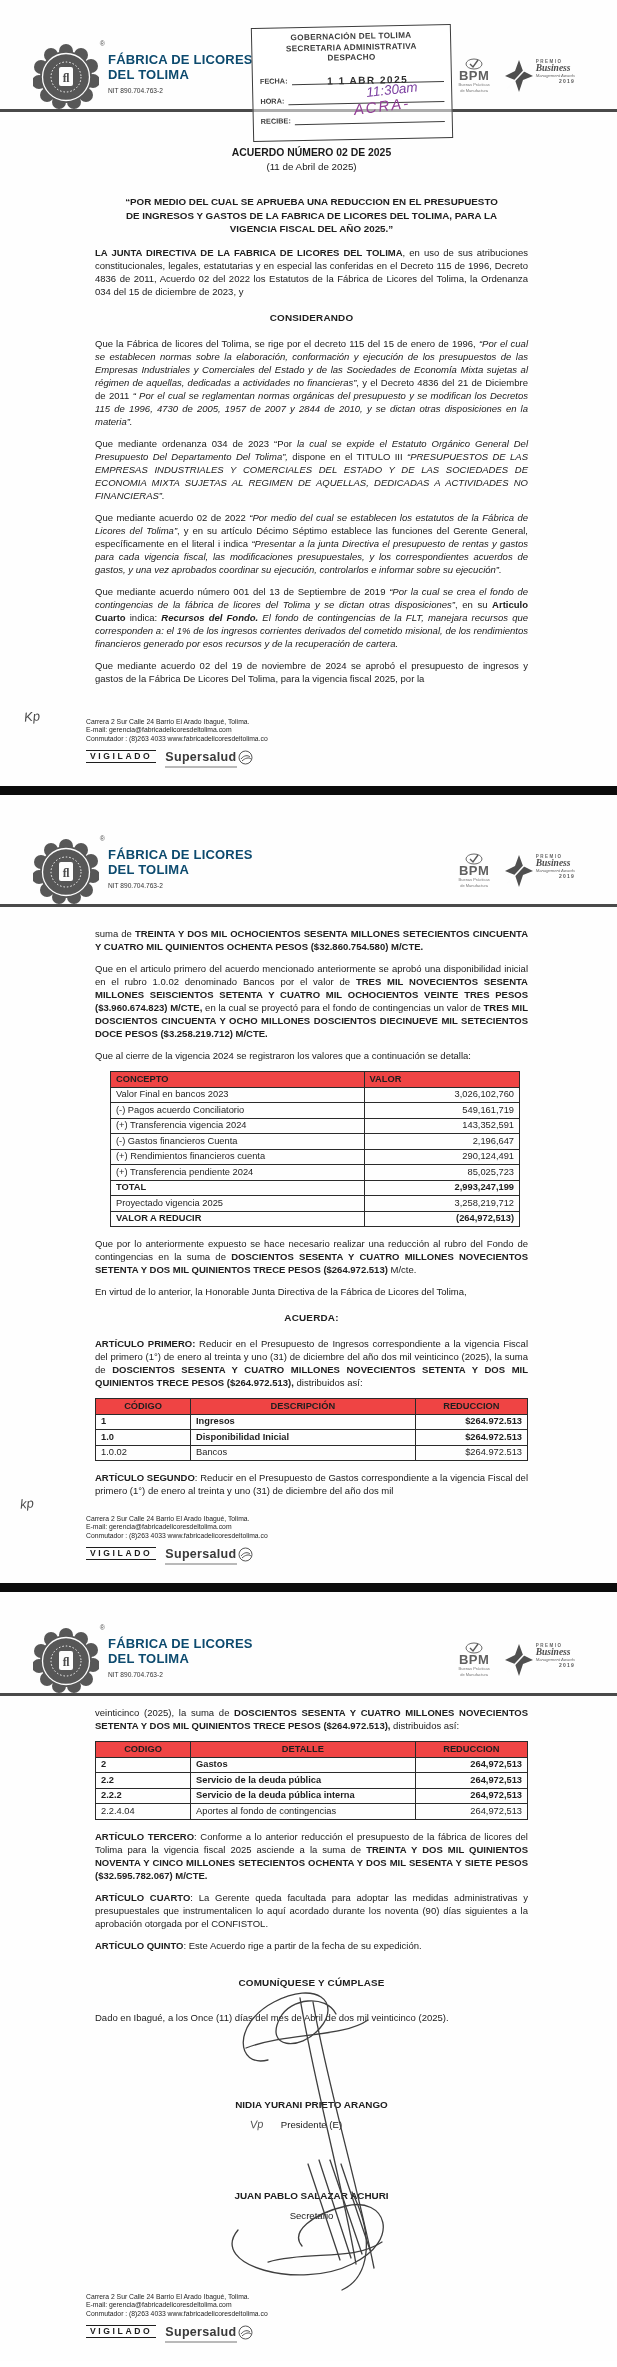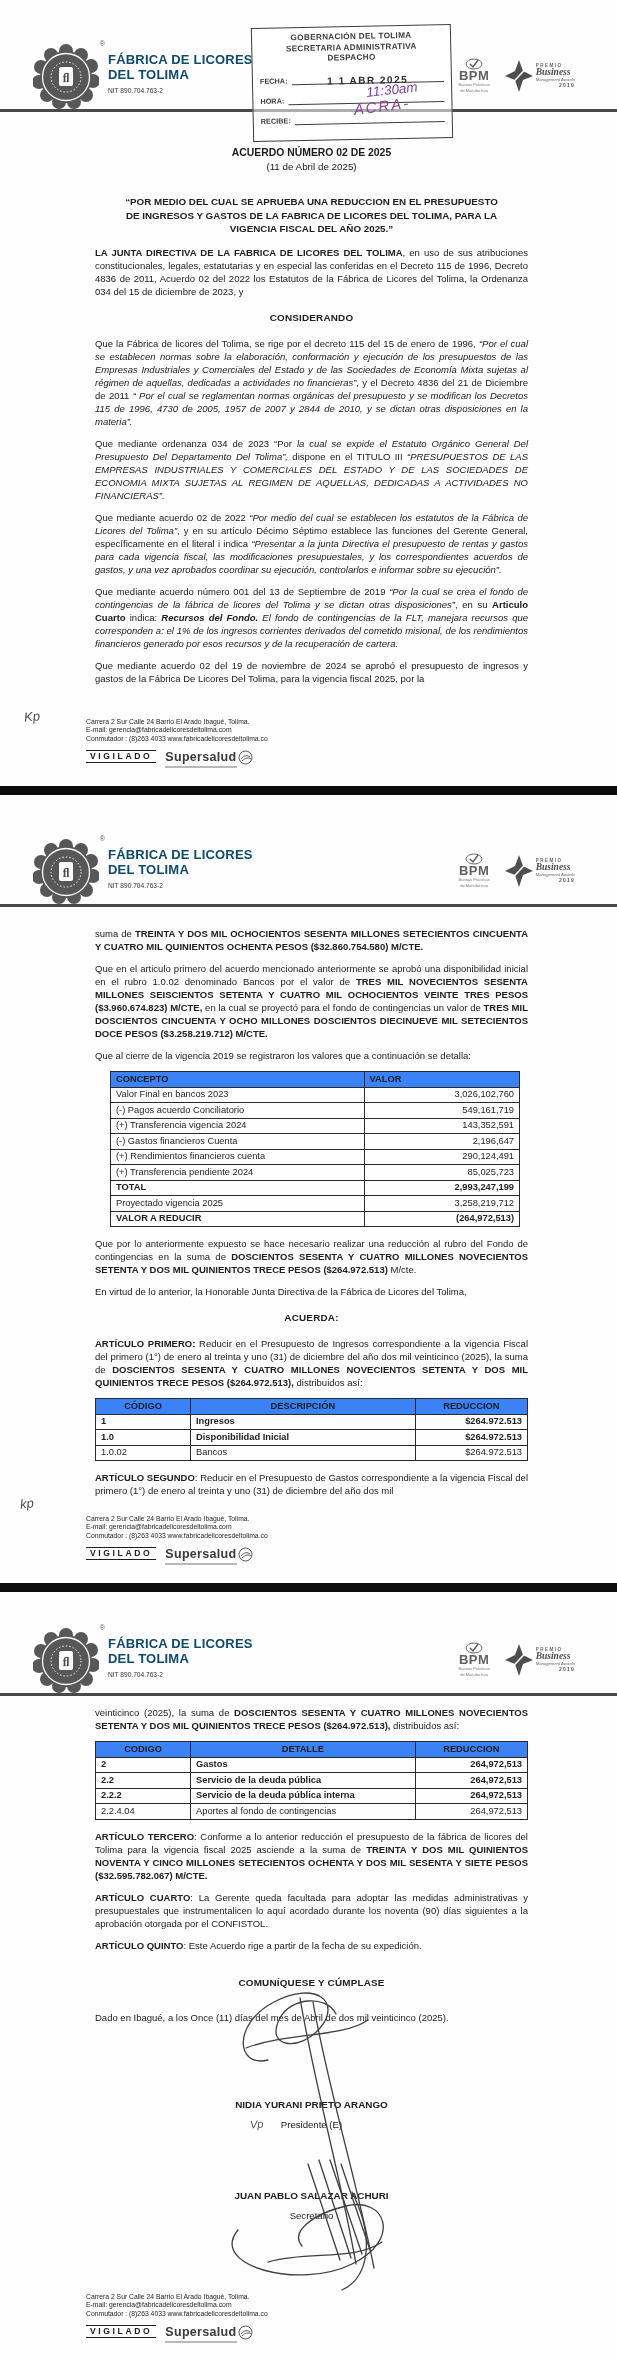--- a/index.html
+++ b/index.html
@@ -15,21 +15,21 @@
   .seal-wrap{position:absolute;left:33px;top:44px;width:70px;height:66px;}
   .reg{position:absolute;right:-2px;top:-4px;font-size:7px;color:#555;}
   .coname{position:absolute;left:108px;top:52px;}
   .co-l{font-weight:bold;font-size:13px;line-height:15px;letter-spacing:.2px;color:#0c4a6e;}
   .nit{font-size:6.6px;margin-top:5px;color:#333;}
   .hdr-logos{position:absolute;right:42px;top:58px;display:flex;align-items:center;gap:14px;}
   .bpm{text-align:center;color:#5d5d5d;}
   .bpm-check{display:block;margin:0 auto;}
   .bpm-txt{font-weight:bold;font-size:13px;line-height:12px;letter-spacing:.5px;color:#606060;}
   .bpm-sub{font-size:4px;line-height:4.5px;color:#777;margin-top:1px;}
-  .award{display:flex;align-items:center;gap:2px;}
+  .award{display:flex;align-items:flex-start;gap:2px;}
   .aw-txt{text-align:left;}
   .aw-premio{font-size:4.5px;letter-spacing:1.5px;color:#666;font-weight:bold;}
   .aw-brand{font-family:"Liberation Serif",serif;font-style:italic;font-weight:bold;font-size:9.5px;line-height:9px;color:#4c4c4c;}
   .aw-line{font-size:4.2px;font-style:italic;color:#666;}
   .aw-year{font-size:5px;font-weight:bold;letter-spacing:1.2px;color:#555;text-align:right;}
   
   .stamp{position:absolute;left:252px;top:26px;width:200px;height:114px;border:1.6px solid #3c3c3c;box-sizing:border-box;transform:rotate(-1.2deg);padding:5px 7px 3px 7px;z-index:6;background:rgba(255,255,255,.55);}
   .st-l1{font-size:8.2px;font-weight:bold;line-height:10.5px;text-align:center;letter-spacing:.3px;color:#3d3d3d;}
   .st-row{display:flex;align-items:flex-end;margin-top:6px;}
   .st-lab{font-size:7.3px;font-weight:bold;color:#3d3d3d;}
@@ -41,21 +41,21 @@
   
   .bodytxt{margin:0 89px 0 95px;font-size:9.5px;line-height:13px;text-align:justify;color:#202020;}
   .title{margin-top:34px;text-align:center;font-weight:bold;font-size:10.4px;line-height:13px;color:#1a1a1a;}
   .dateline{text-align:center;font-size:9.8px;margin-top:1px;}
   .subject{font-weight:bold;text-align:center;margin:22px 28px 10px 28px;font-size:9.8px;line-height:13.5px;}
   .para{margin:9px 0;}
   .center-head{text-align:center;font-weight:bold;font-size:9.9px;margin:13px 0;letter-spacing:.2px;}
   
   table{border-collapse:collapse;font-size:9.3px;line-height:11.5px;color:#1e1e1e;margin:7px 0 10px 0;}
   th,td{border:1px solid #2a2a2a;padding:1.5px 5px;}
-  th{background:#3b82f6;font-weight:bold;}
+  th{background:#ef4444;font-weight:bold;}
   tr.b td{font-weight:bold;}
   .t1{width:410px;margin-left:15px;}
   .t1 th{text-align:left;}
   .t1 td:first-child{width:62%;}
   .t1 td:last-child{text-align:right;}
   .t3col{width:100%;}
   .t3col th{text-align:center;}
   .t3col td:nth-child(1){width:22%;}
   .t3col td:nth-child(2){width:52%;}
   .t3col td:nth-child(3){text-align:right;}
@@ -247,21 +247,21 @@
             <div class="aw-line">Management Awards</div>
             <div class="aw-year">2019</div>
           </div>
         </div>
       </div>
     </header>
 
     <main class="bodytxt" style="margin-top:20px;">
       <p class="para" style="margin-top:0;"><span>suma de </span><span style="font-weight: bold;">TREINTA Y DOS MIL OCHOCIENTOS SESENTA MILLONES SETECIENTOS CINCUENTA Y CUATRO MIL QUINIENTOS OCHENTA PESOS ($32.860.754.580) M/CTE.</span></p>
       <p class="para"><span>Que en el articulo primero del acuerdo mencionado anteriormente se aprobó una disponibilidad inicial en el rubro 1.0.02 denominado Bancos por el valor de </span><span style="font-weight: bold;">TRES MIL NOVECIENTOS SESENTA MILLONES SEISCIENTOS SETENTA Y CUATRO MIL OCHOCIENTOS VEINTE TRES PESOS ($3.960.674.823) M/CTE,</span><span> en la cual se proyectó para el fondo de contingencias un valor de </span><span style="font-weight: bold;">TRES MIL DOSCIENTOS CINCUENTA Y OCHO MILLONES DOSCIENTOS DIECINUEVE MIL SETECIENTOS DOCE PESOS ($3.258.219.712) M/CTE.</span></p>
-      <p class="para"><span>Que al cierre de la vigencia 2019 se registraron los valores que a continuación se detalla:</span></p>
+      <p class="para"><span>Que al cierre de la vigencia 2024 se registraron los valores que a continuación se detalla:</span></p>
       <table class="t1">
           <thead>
             <tr>
               <th>CONCEPTO</th>
               <th>VALOR</th>
             </tr>
           </thead>
           <tbody>
             <tr>
               <td>Valor Final en bancos 2023</td>

